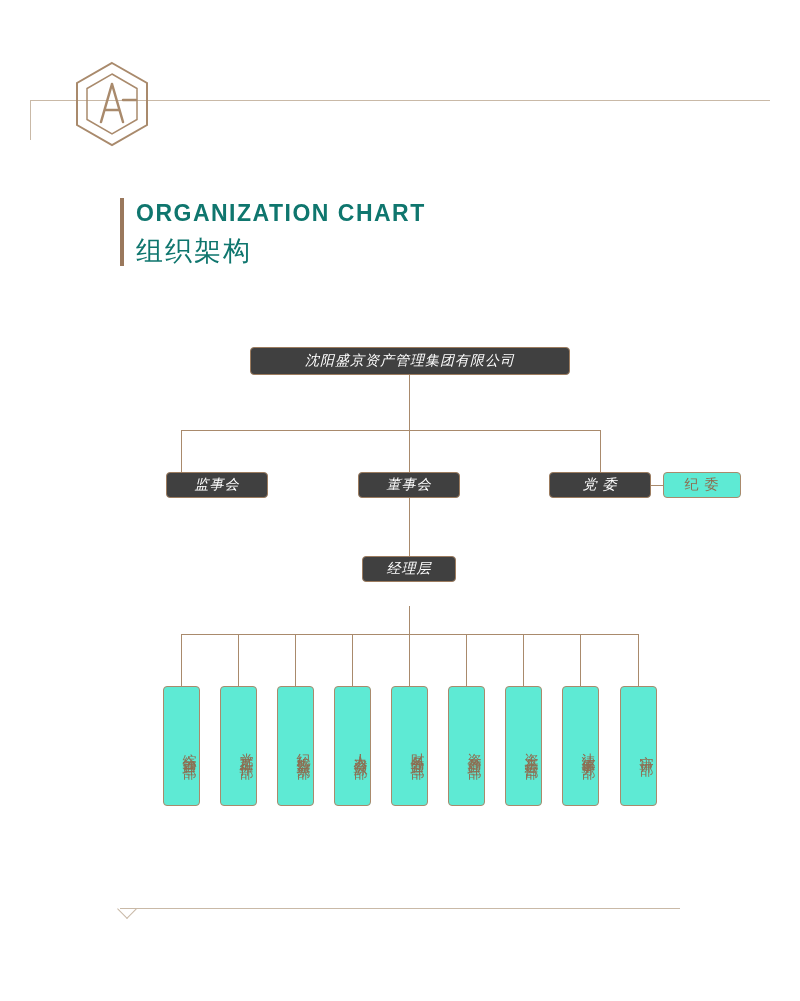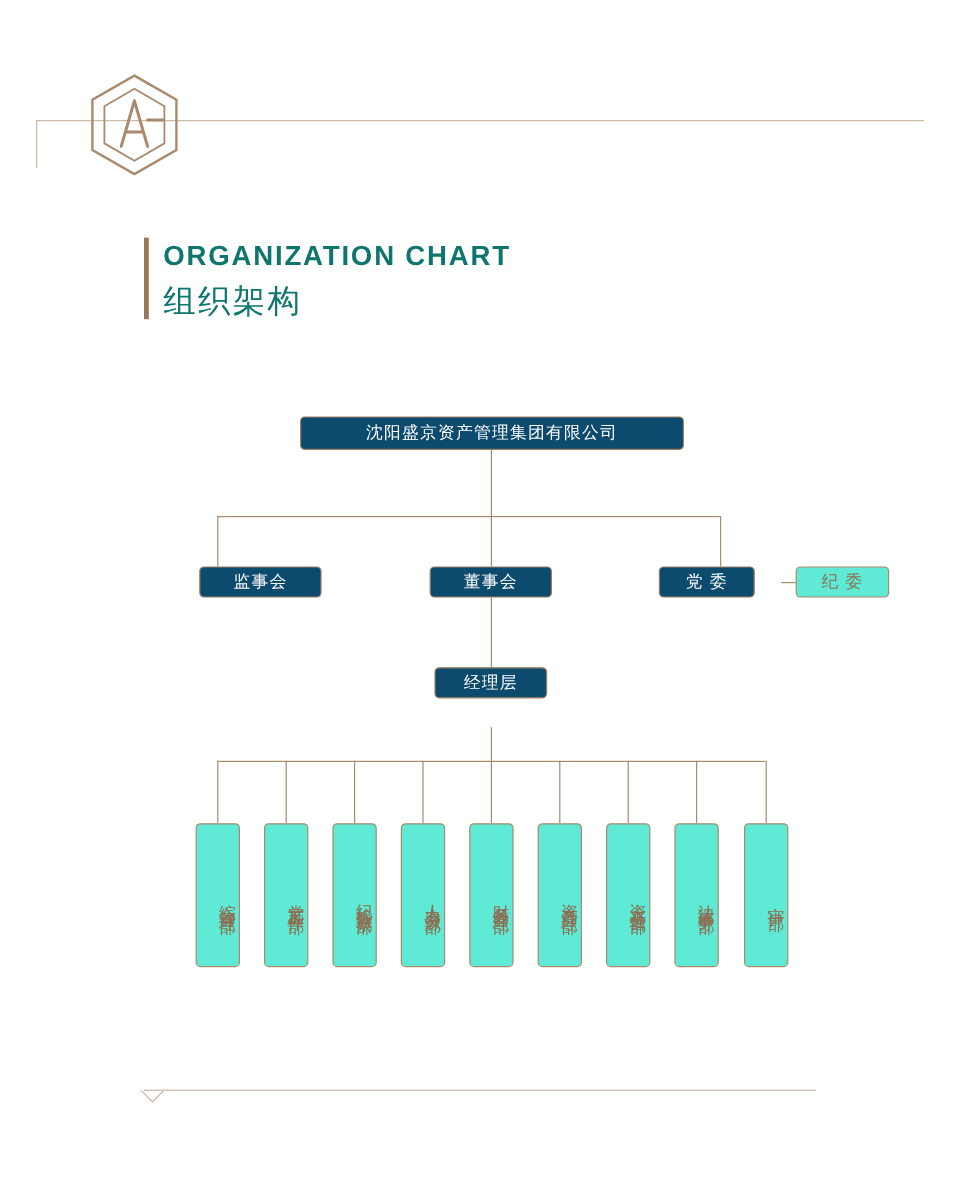--- a/index.html
+++ b/index.html
@@ -87,23 +87,24 @@
     border-radius: 4px;
     display: flex;
     align-items: center;
     justify-content: center;
     font-size: 14px;
     letter-spacing: 1px;
     white-space: nowrap;
     font-family: "Liberation Sans", sans-serif;
   }
   .node.filled {
-    background: #0c4a6e;
+    background: #404040;
     color: #ffffff;
     border-color: #9c7c5f;
+    font-style: italic;
   }
   .node.outline {
     background: #5eead4;
     color: #8d6e52;
   }
   .node.vertical {
     writing-mode: vertical-rl;
     text-orientation: upright;
     letter-spacing: 3px;
     font-size: 14px;
@@ -160,21 +161,21 @@
 
   <div class="line" style="left:409px; top:375px; width:1px; height:55px;"></div>
 
   <div class="line" style="left:181px; top:430px; width:419px; height:1px;"></div>
   <div class="line" style="left:181px; top:430px; width:1px; height:42px;"></div>
   <div class="line" style="left:409px; top:430px; width:1px; height:42px;"></div>
   <div class="line" style="left:600px; top:430px; width:1px; height:42px;"></div>
 
   <div class="node filled" style="left:166px; top:472px; width:102px; height:26px;">监事会</div>
   <div class="node filled" style="left:358px; top:472px; width:102px; height:26px;">董事会</div>
-  <div class="node filled" style="left:549px; top:472px; width:80px; height:26px;">党 委</div>
+  <div class="node filled" style="left:549px; top:472px; width:102px; height:26px;">党 委</div>
 
   <div class="line" style="left:651px; top:485px; width:12px; height:1px;"></div>
   <div class="node outline" style="left:663px; top:472px; width:78px; height:26px;">纪 委</div>
 
   <div class="line" style="left:409px; top:498px; width:1px; height:82px;"></div>
 
   <div class="node filled" style="left:362px; top:556px; width:94px; height:26px;">经理层</div>
 
   <div class="line" style="left:409px; top:606px; width:1px; height:28px;"></div>
   <div class="line" style="left:181px; top:634px; width:457px; height:1px;"></div>

